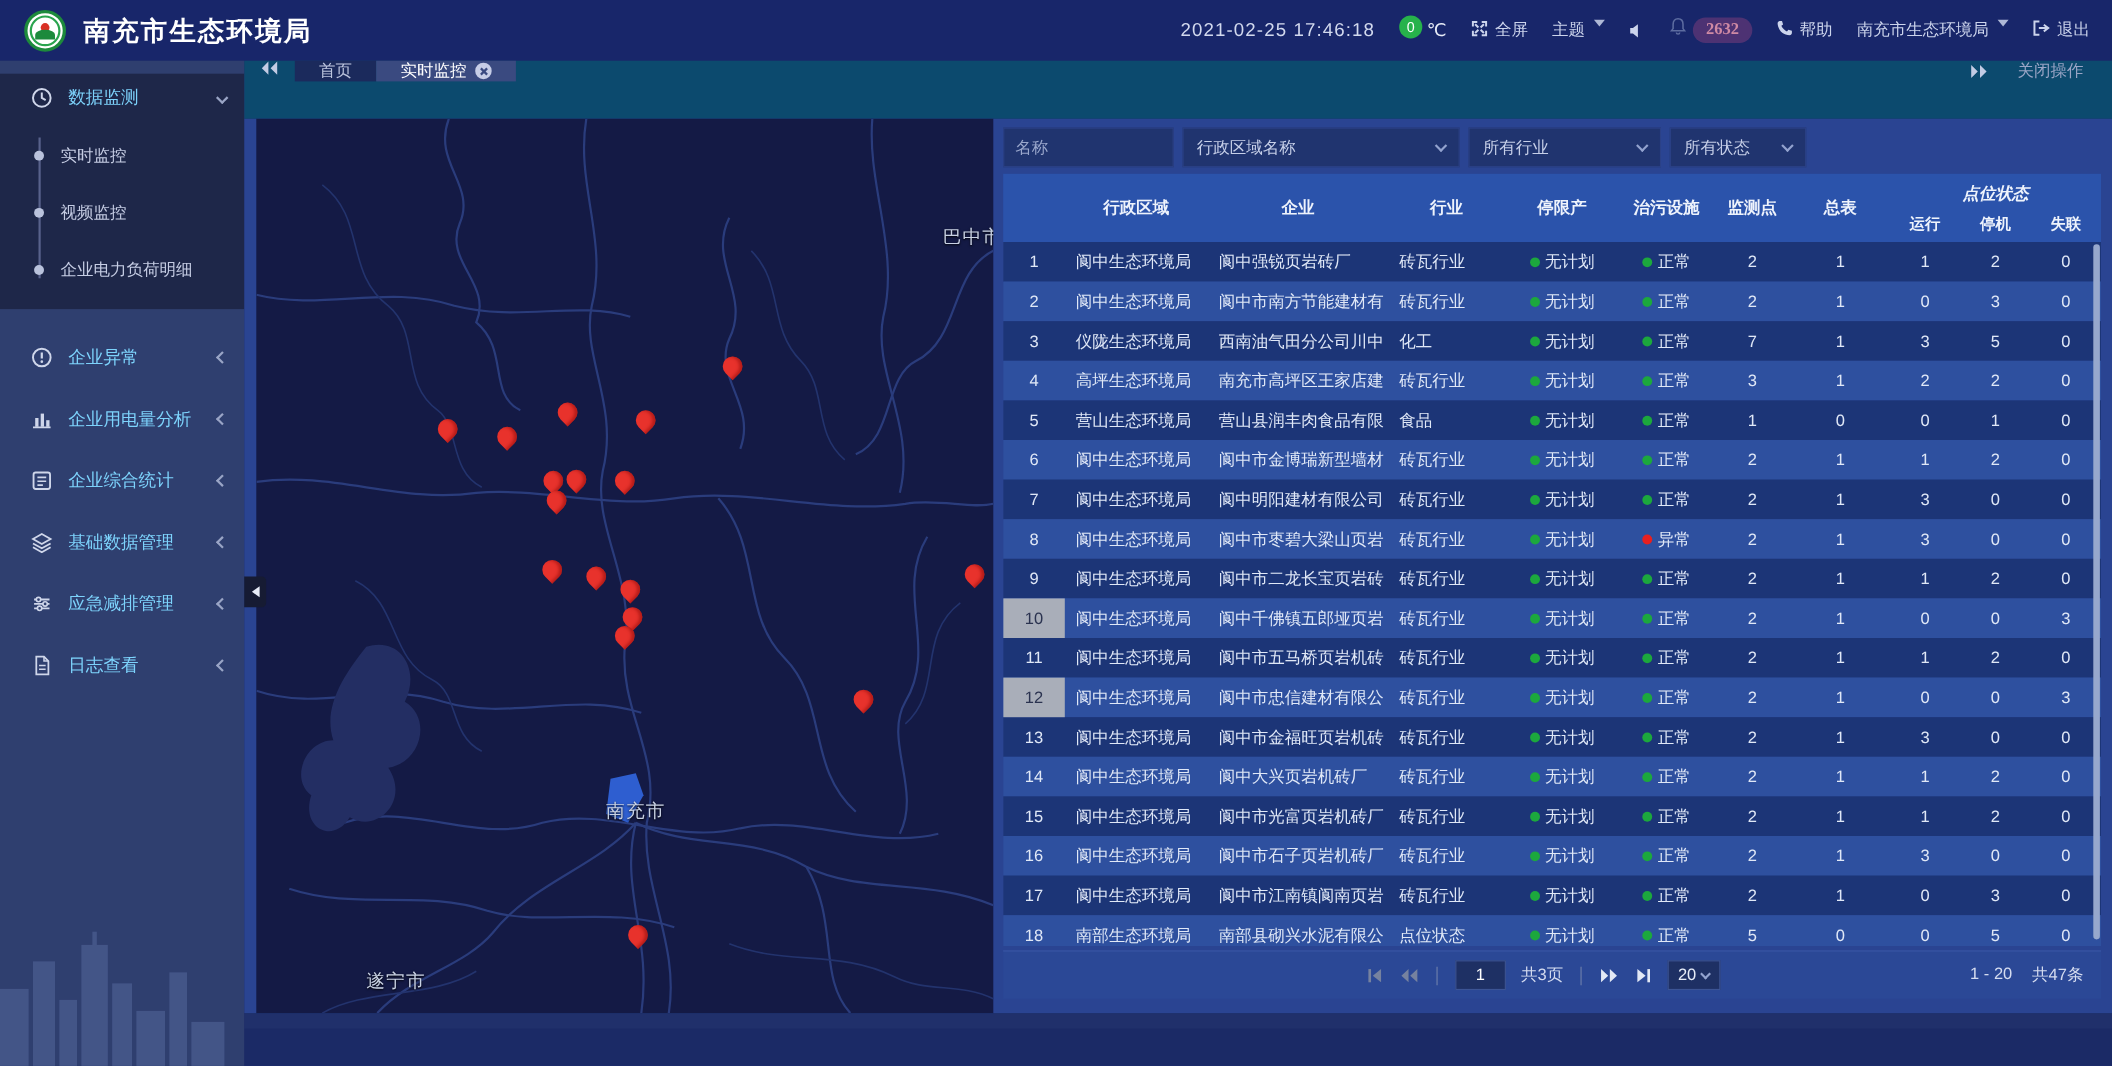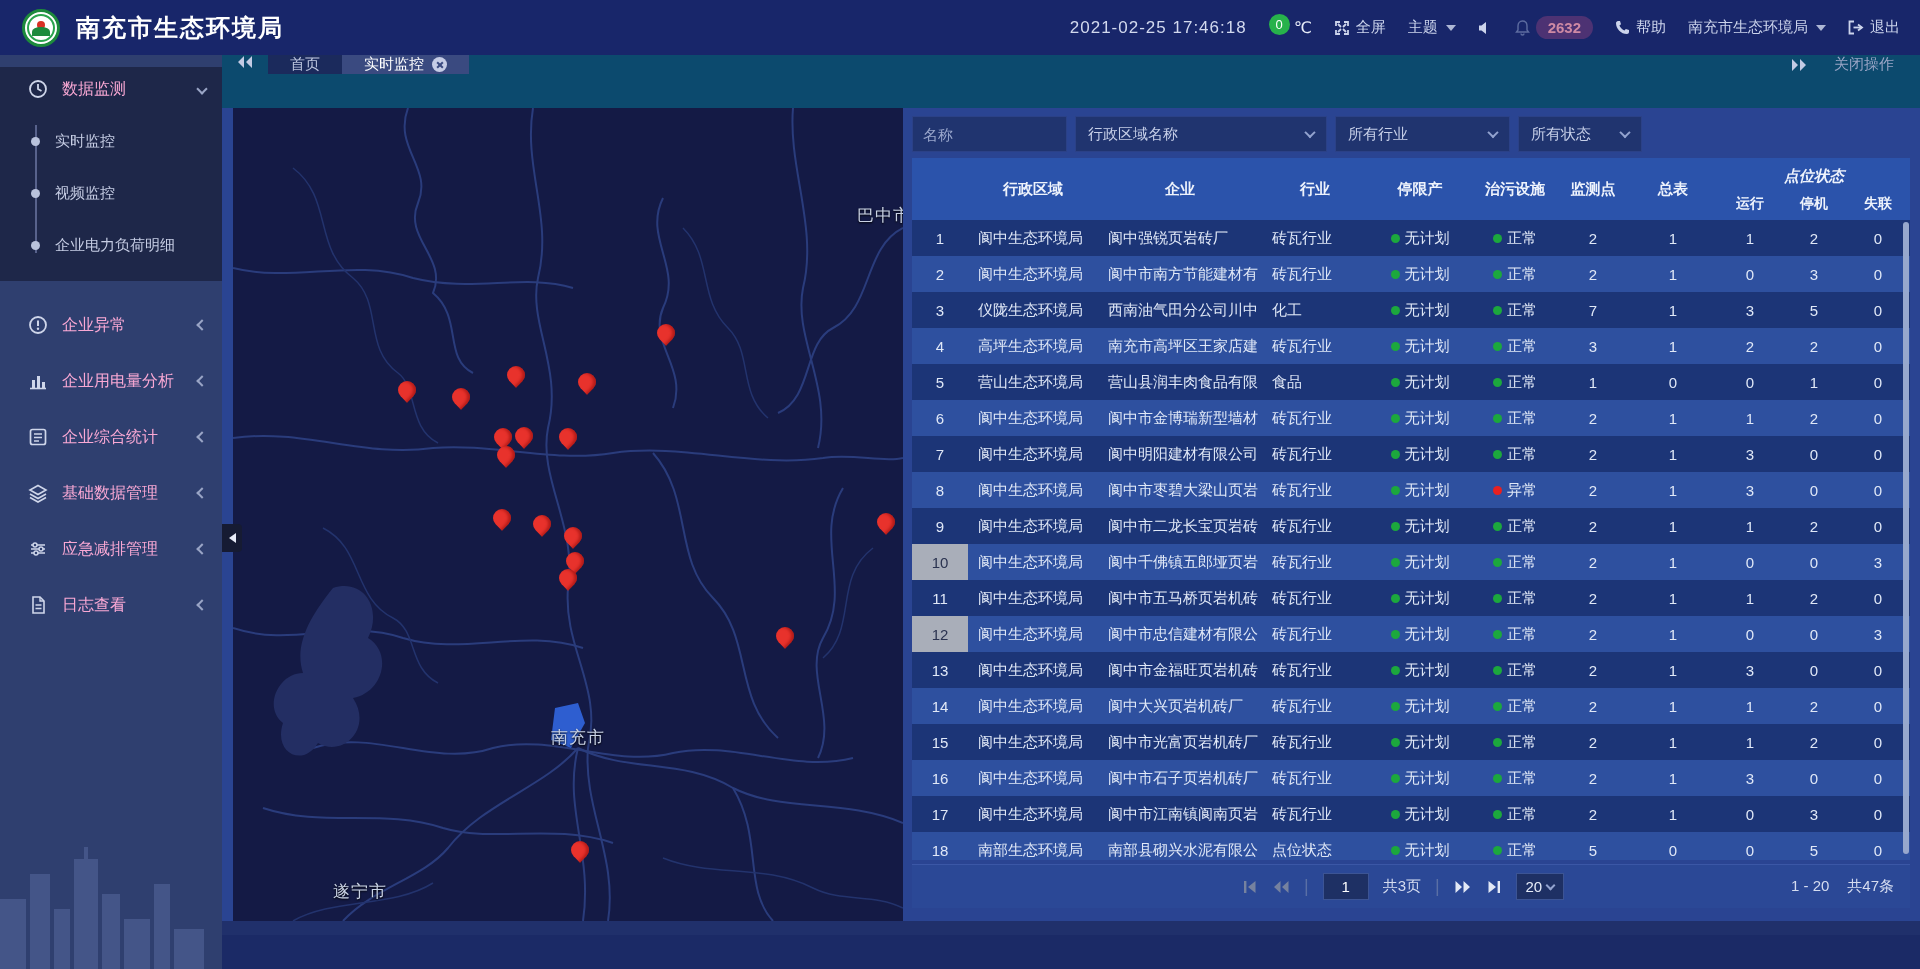--- a/index.html
+++ b/index.html
@@ -11,29 +11,29 @@
   .logo { width:38px; height:38px; border-radius:50%; background:#fff; border:3px solid #1d8a3c; margin-left:22px; position:relative; flex:none; }
   .logo .ring { position:absolute; inset:2px; border:2px solid #2aa44e; border-radius:50%; }
   .logo .sun { position:absolute; left:50%; top:9px; width:8px; height:8px; margin-left:-4px; border-radius:50%; background:#d93025; }
   .logo .hill { position:absolute; left:7px; right:7px; bottom:8px; height:9px; background:#1d8a3c; border-radius:50% 50% 0 0; }
   .app-title { color:#ffffff; font-size:24px; font-weight:bold; margin-left:16px; letter-spacing:2px; }
   .header-right { margin-left:auto; display:flex; align-items:center; gap:22px; padding-right:20px; font-size:15px; color:#ccd4ec; }
   .htime { font-size:17px; color:#d2d9ee; letter-spacing:1px; }
   .temp { display:flex; align-items:flex-start; gap:4px; }
   .temp-badge { width:21px; height:21px; border-radius:50%; background:#27b24b; color:#fff; font-size:13px; display:flex; align-items:center; justify-content:center; margin-top:-4px; }
   .temp-unit { font-size:16px; color:#e8edf8; }
-  .hitem { display:flex; align-items:center; gap:6px; cursor:pointer; white-space:nowrap; }
+  .hitem { display:flex; align-items:flex-start; gap:6px; cursor:pointer; white-space:nowrap;font-family:Liberation Serif, serif; }
   .hitem svg { display:block; }
   .caret { width:0; height:0; border-left:5px solid transparent; border-right:5px solid transparent; border-top:6px solid #aeb8d6; margin-left:2px; }
   .notice-pill { background:rgba(216,84,140,.28); border-radius:12px; padding:3px 12px; color:#cf8aa4; font-weight:bold; font-size:15px; }
 
   
   .sidebar { position:absolute; left:0; top:55px; width:222px; height:914px; background:#2f3f6f; z-index:20; overflow:hidden; }
   .side-group { background:#1e2749; padding-bottom:10px; }
-  .side-item { height:46px; display:flex; align-items:center; padding:0 16px 0 28px; color:#f9a8d4; font-size:16px; cursor:pointer; position:relative; }
+  .side-item { height:46px; display:flex; align-items:center; padding:0 16px 0 28px; color:#7dd3fc; font-size:16px; cursor:pointer; position:relative; }
   .side-item.top { margin-top:12px; height:44px; }
   .side-item .lbl { margin-left:14px; white-space:nowrap; }
   .side-item svg { flex:none; }
   .chev { width:8px; height:8px; border-left:2px solid #9aa5c6; border-bottom:2px solid #9aa5c6; margin-left:auto; flex:none; }
   .chev.left { transform:rotate(45deg); }
   .chev.down { transform:rotate(-45deg); }
   .subwrap { position:relative; margin-top:4px; }
   .subline { position:absolute; left:35px; top:10px; bottom:18px; width:2px; background:#58628c; }
   .side-sub { height:52px; display:flex; align-items:center; padding-left:28px; color:#c6cde4; font-size:15px; cursor:pointer; position:relative; }
   .side-sub .dot { width:9px; height:9px; border-radius:50%; background:#b9c2dc; margin-right:18px; position:relative; left:3px; flex:none; }

